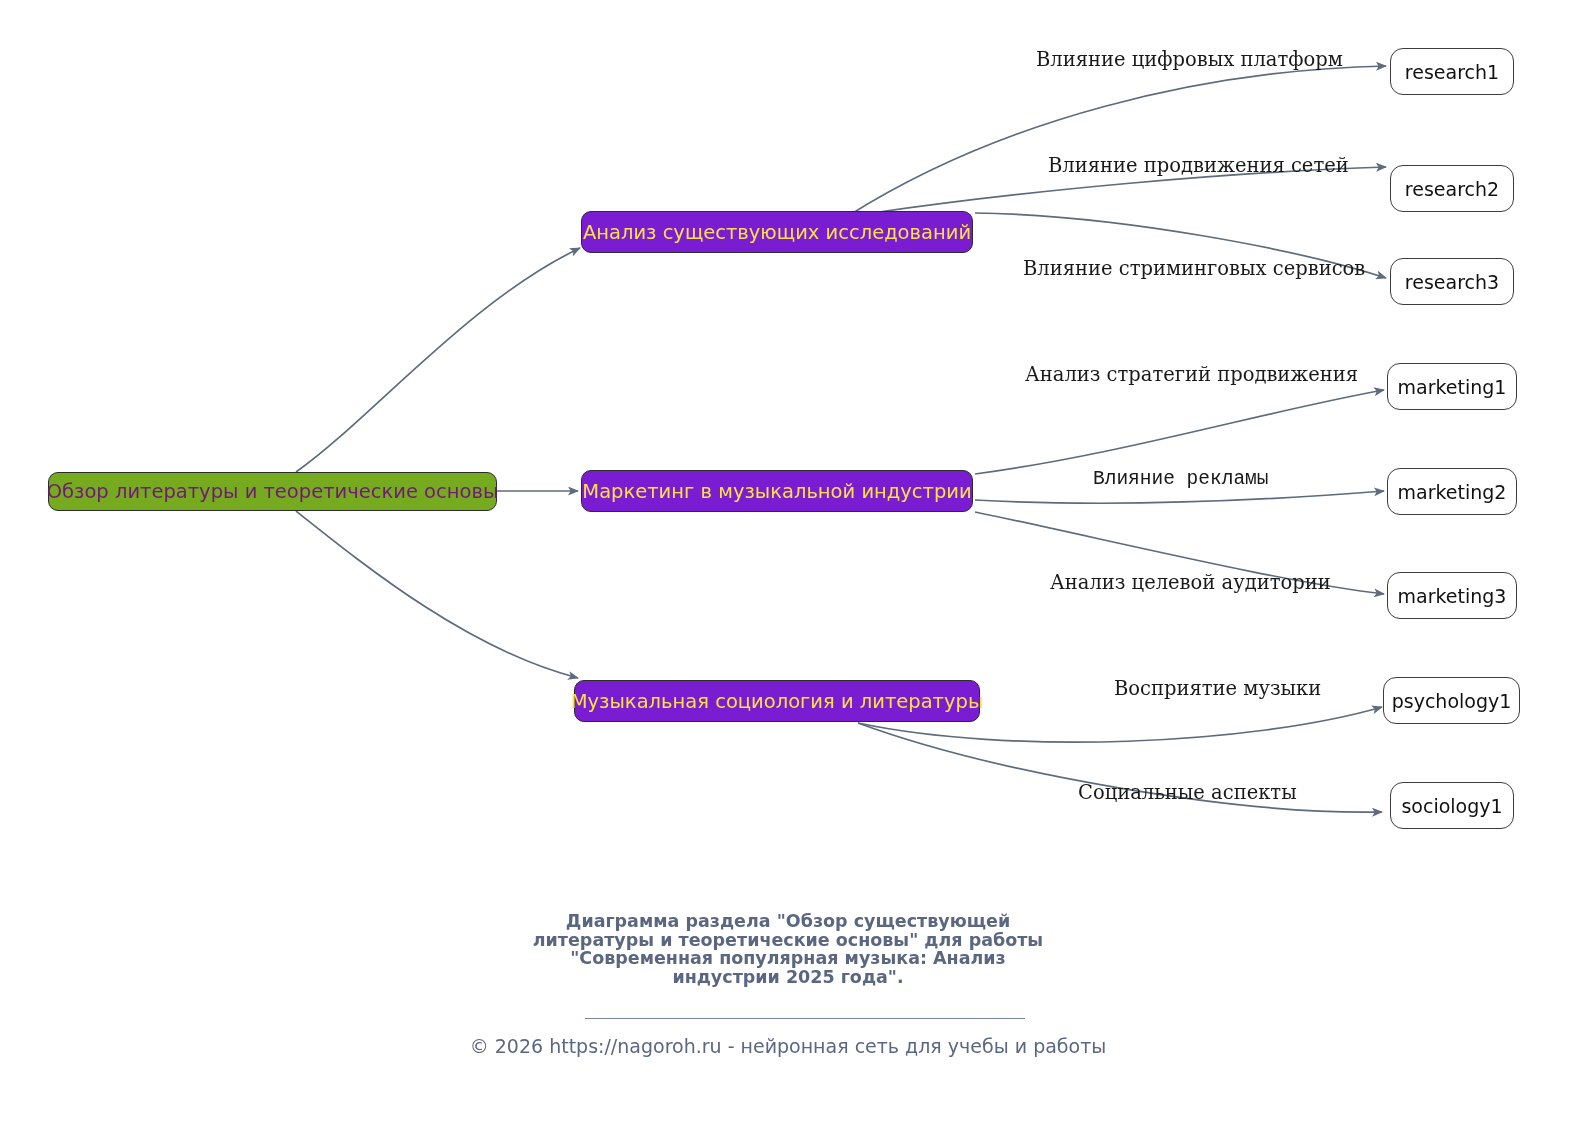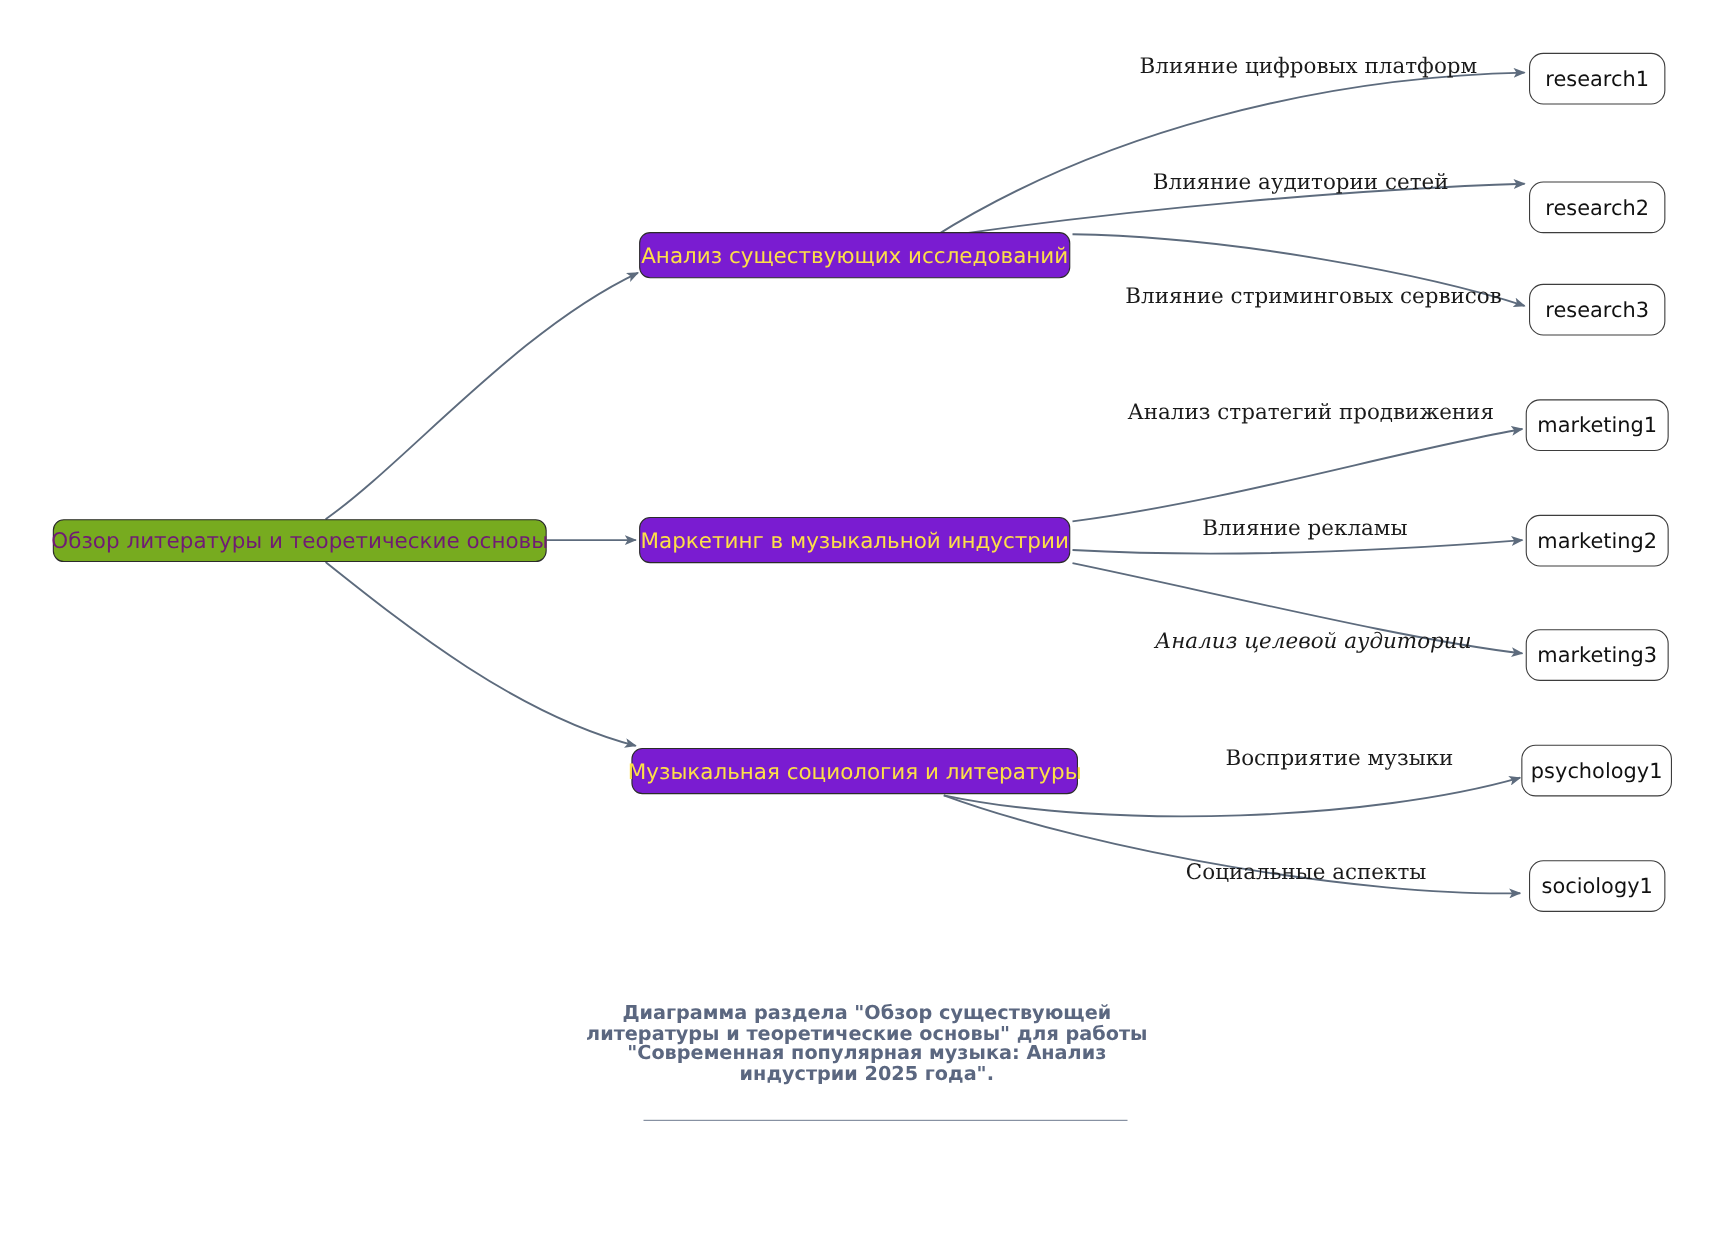--- a/index.html
+++ b/index.html
@@ -164,33 +164,34 @@
   </div>
 
   <div class="node node-leaf" style="left:1383px; top:677px; width:137px;">
     <span>psychology1</span>
   </div>
   <div class="node node-leaf" style="left:1390px; top:782px; width:124px;">
     <span>sociology1</span>
   </div>
 
   <div class="edge-label" style="left:1036px; top:48px;">Влияние цифровых платформ</div>
-  <div class="edge-label" style="left:1048px; top:154px;">Влияние аудитории сетей</div>
+  <div class="edge-label" style="left:1048px; top:154px;">Влияние продвижения сетей</div>
   <div class="edge-label" style="left:1023px; top:257px;">Влияние стриминговых сервисов</div>
 
   <div class="edge-label" style="left:1025px; top:363px;">Анализ стратегий продвижения</div>
-  <div class="edge-label" style="left:1093px; top:468px;">Влияние рекламы</div>
-  <div class="edge-label" style="left:1050px; top:571px;font-style:italic;">Анализ целевой аудитории</div>
+  <div class="edge-label" style="left:1093px; top:468px;font-family:Liberation Mono, monospace;">Влияние рекламы</div>
+  <div class="edge-label" style="left:1050px; top:571px;">Анализ целевой аудитории</div>
 
   <div class="edge-label" style="left:1114px; top:677px;">Восприятие музыки</div>
   <div class="edge-label" style="left:1078px; top:781px;">Социальные аспекты</div>
 
   <div class="caption" id="caption-title">
     <div>Диаграмма раздела "Обзор существующей</div>
     <div>литературы и теоретические основы" для работы</div>
     <div>"Современная популярная музыка: Анализ</div>
     <div>индустрии 2025 года".</div>
   </div>
 
   <div id="caption-divider"></div>
 
+  <div class="caption" id="caption-footer">© 2026 https://nagoroh.ru - нейронная сеть для учебы и работы</div>
 
 </div>
 
 </body></html>

